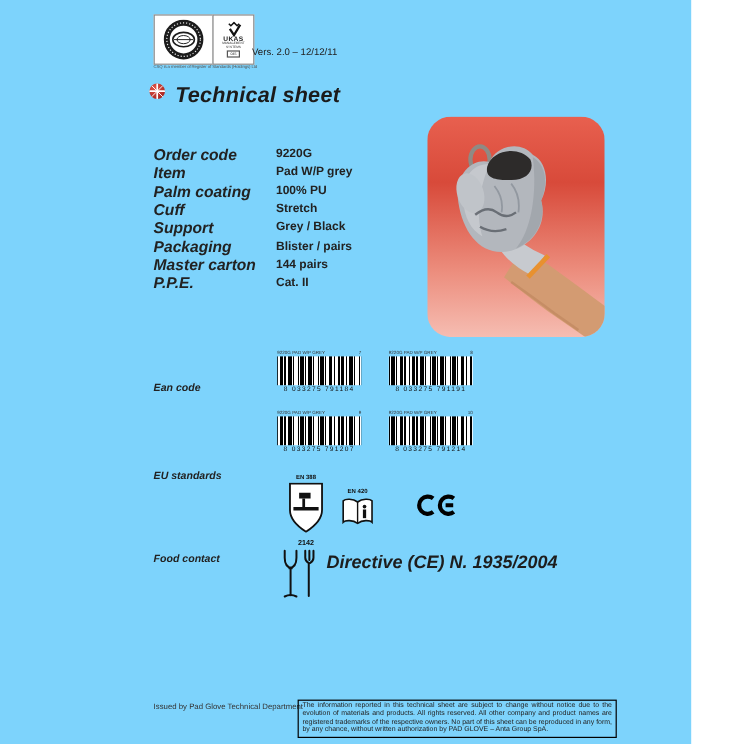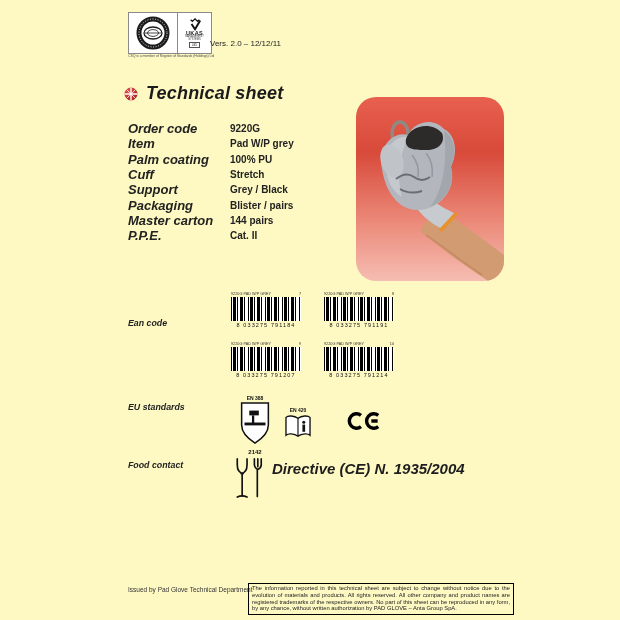--- a/index.html
+++ b/index.html
@@ -1,51 +1,51 @@
 <!DOCTYPE html>
 <html><head>
 <meta charset="utf-8">
 <style>
   html,body{margin:0;padding:0;background:#ffffff;}
-  .page{position:relative;width:620px;height:620px;background:#fef9c3;overflow:hidden;
+  .page{position:relative;width:576px;height:620px;background:#7dd3fc;overflow:hidden;
         font-family:"Liberation Sans",sans-serif;color:#222;}
 
   
   .cert-block{position:absolute;left:128px;top:12px;display:flex;}
   .cert-box{border:1px solid #8a8a8a;background:#fff;height:40px;display:flex;
             flex-direction:column;align-items:center;justify-content:center;}
   .cert-box.iso{width:48px;}
   .cert-box.ukas{width:33px;margin-left:-1px;}
   .ukas-name{font-size:5.5px;font-weight:700;letter-spacing:.3px;line-height:5px;}
   .ukas-sub{font-size:2.6px;line-height:2.8px;color:#333;}
   .ukas-num{font-size:3px;border:0.5px solid #555;padding:0 2px;margin-top:1px;line-height:4px;}
   .cert-caption{position:absolute;left:128px;top:54px;width:90px;font-size:3.6px;
                 color:#555;white-space:nowrap;letter-spacing:-.1px;}
   .version{position:absolute;left:210px;top:39px;font-size:8px;color:#222;}
 
   
-  .title-row{position:absolute;left:124px;top:83px;display:flex;align-items:center;}
+  .title-row{position:absolute;left:124px;top:69px;display:flex;align-items:flex-start;}
   .globe{width:14px;height:14px;display:inline-block;}
   .title-row h1{margin:0 0 0 8px;font-size:18px;font-weight:800;font-style:italic;
                 color:#1b1b1b;letter-spacing:.2px;}
 
   
   .specs{position:absolute;left:128px;top:121px;width:232px;}
   .spec-row{height:15.3px;display:flex;align-items:center;}
   .spec-label{width:102px;font-size:13px;font-weight:700;font-style:italic;color:#222;}
   .spec-value{font-size:10px;font-weight:700;color:#222;}
 
   
   .photo{position:absolute;left:356px;top:97px;width:148px;height:184px;
          border-radius:20px;overflow:hidden;}
 
   
   .section-label{position:absolute;font-size:8.8px;font-weight:700;font-style:italic;color:#222;}
   .lbl-ean{left:128px;top:318px;}
-  .lbl-eu{left:128px;top:391px;margin-top:11px;}
+  .lbl-eu{left:128px;top:391px;}
   .lbl-food{left:128px;top:460px;}
 
   
   .barcode{position:absolute;width:70px;}
   .bc-top{display:flex;justify-content:space-between;font-size:3.8px;color:#333;
           height:6px;align-items:flex-end;}
   .bc-bars{height:24px;margin-top:1px;
     background:repeating-linear-gradient(90deg,
       #000 0 1px,#fff 1px 2px,#000 2px 5px,#fff 5px 6px,#000 6px 7px,
       #fff 7px 9px,#000 9px 12px,#fff 12px 13px,#000 13px 14px,#fff 14px 17px);}

